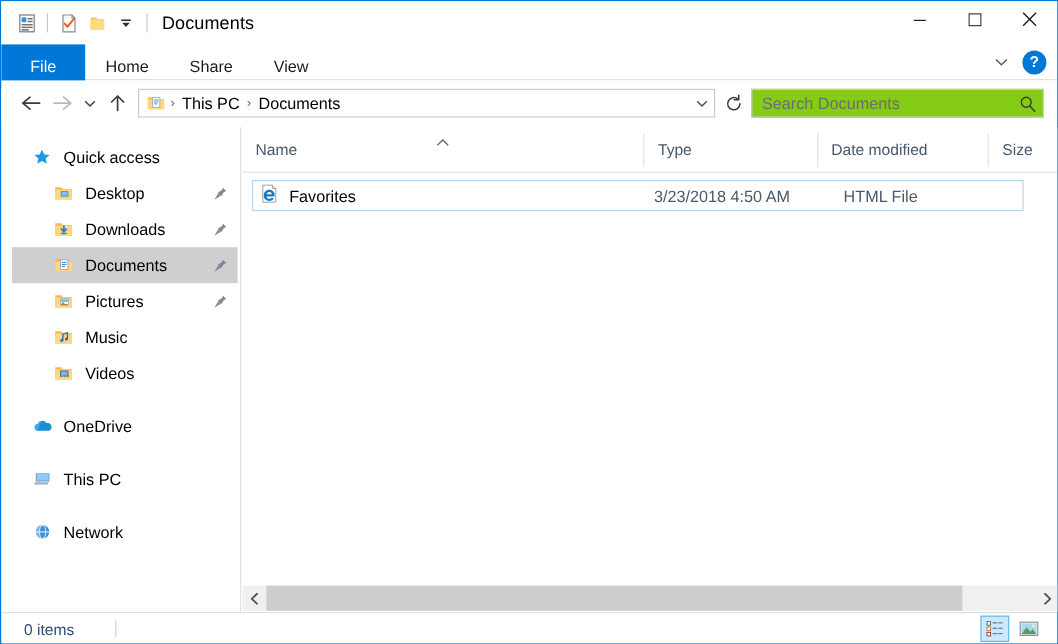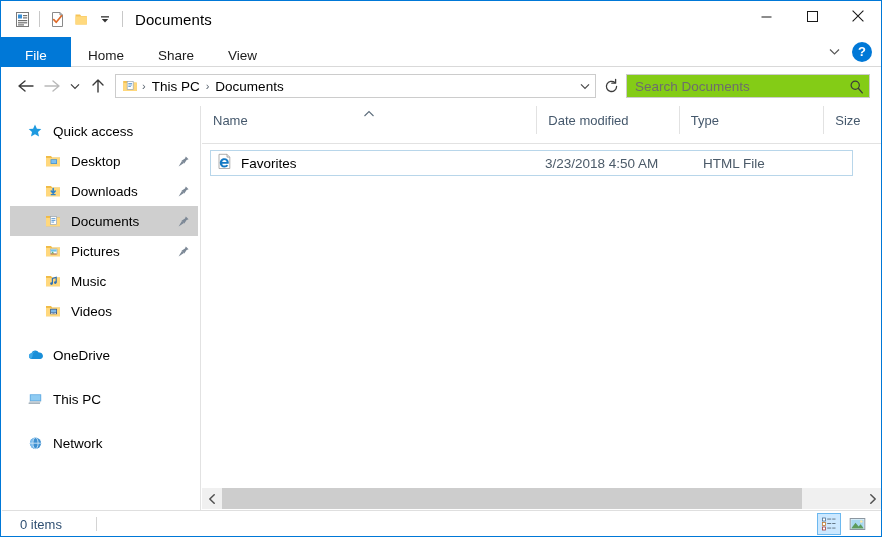--- a/index.html
+++ b/index.html
@@ -254,21 +254,21 @@
     left: 201px; top: 105px;
     width: 680px;
     height: 404px;
     background: #ffffff;
     overflow: hidden;
   }
   .colheaders {
     position: relative;
     height: 38px;
     display: flex;
-    align-items: flex-start;
+    align-items: center;
     border-bottom: 1px solid #e2e2e2;
     box-sizing: border-box;
   }
   .colhead {
     position: relative;
     height: 28px;
     display: flex;
     align-items: center;
     font-size: 13px;
     color: #45586c;
@@ -700,25 +700,25 @@
 
     <div class="colheaders">
       <div class="colhead" style="width:343px;">
         <div class="sort-caret">
           <svg width="14" height="8" viewBox="0 0 14 8">
             <path d="M2.5 6 L7 1.6 L11.5 6" fill="none" stroke="#5d6d7c" stroke-width="1.1"></path>
           </svg>
         </div>
         <span>Name</span>
       </div>
+      <div class="colhead" style="width:148px;">
+        <span>Type</span>
+      </div>
       <div class="colhead" style="width:146px;">
         <span>Date modified</span>
-      </div>
-      <div class="colhead" style="width:148px;">
-        <span>Type</span>
       </div>
       <div class="colhead" style="width:60px;">
         <span>Size</span>
       </div>
     </div>
 
     <div class="row">
       <div class="cell name" style="width:334px;">
         <span>
           <svg width="17" height="17" viewBox="0 0 17 17">

